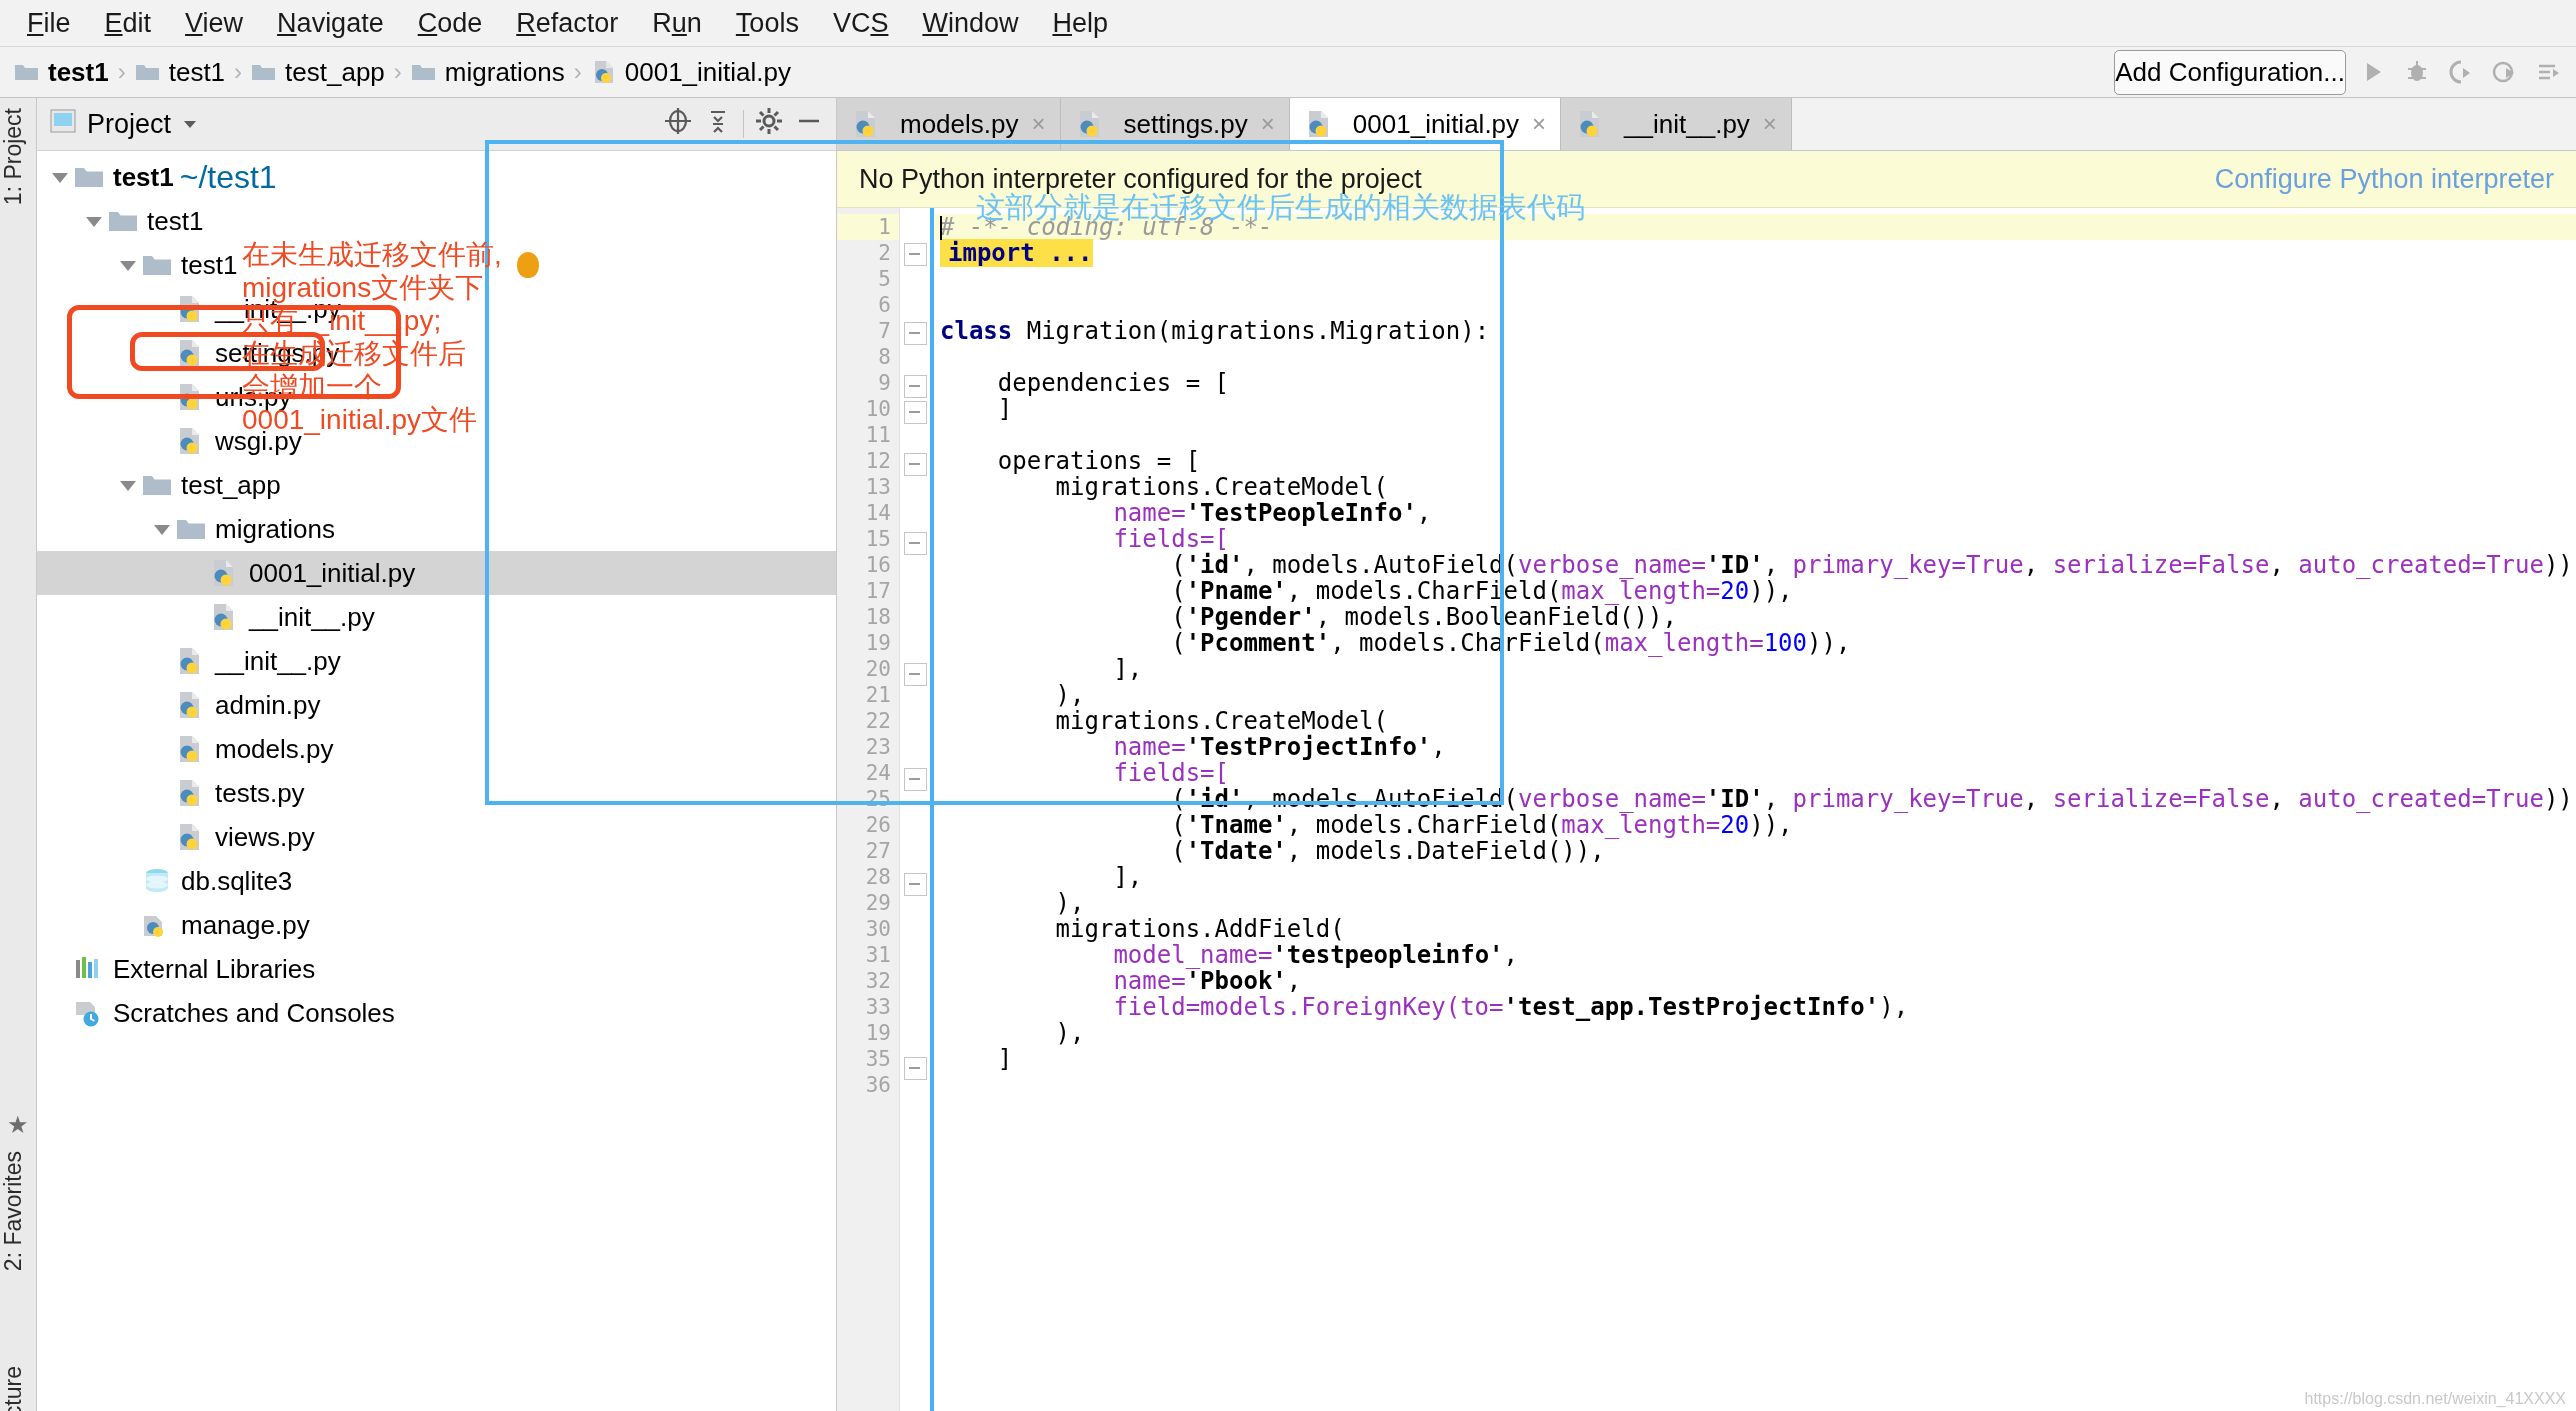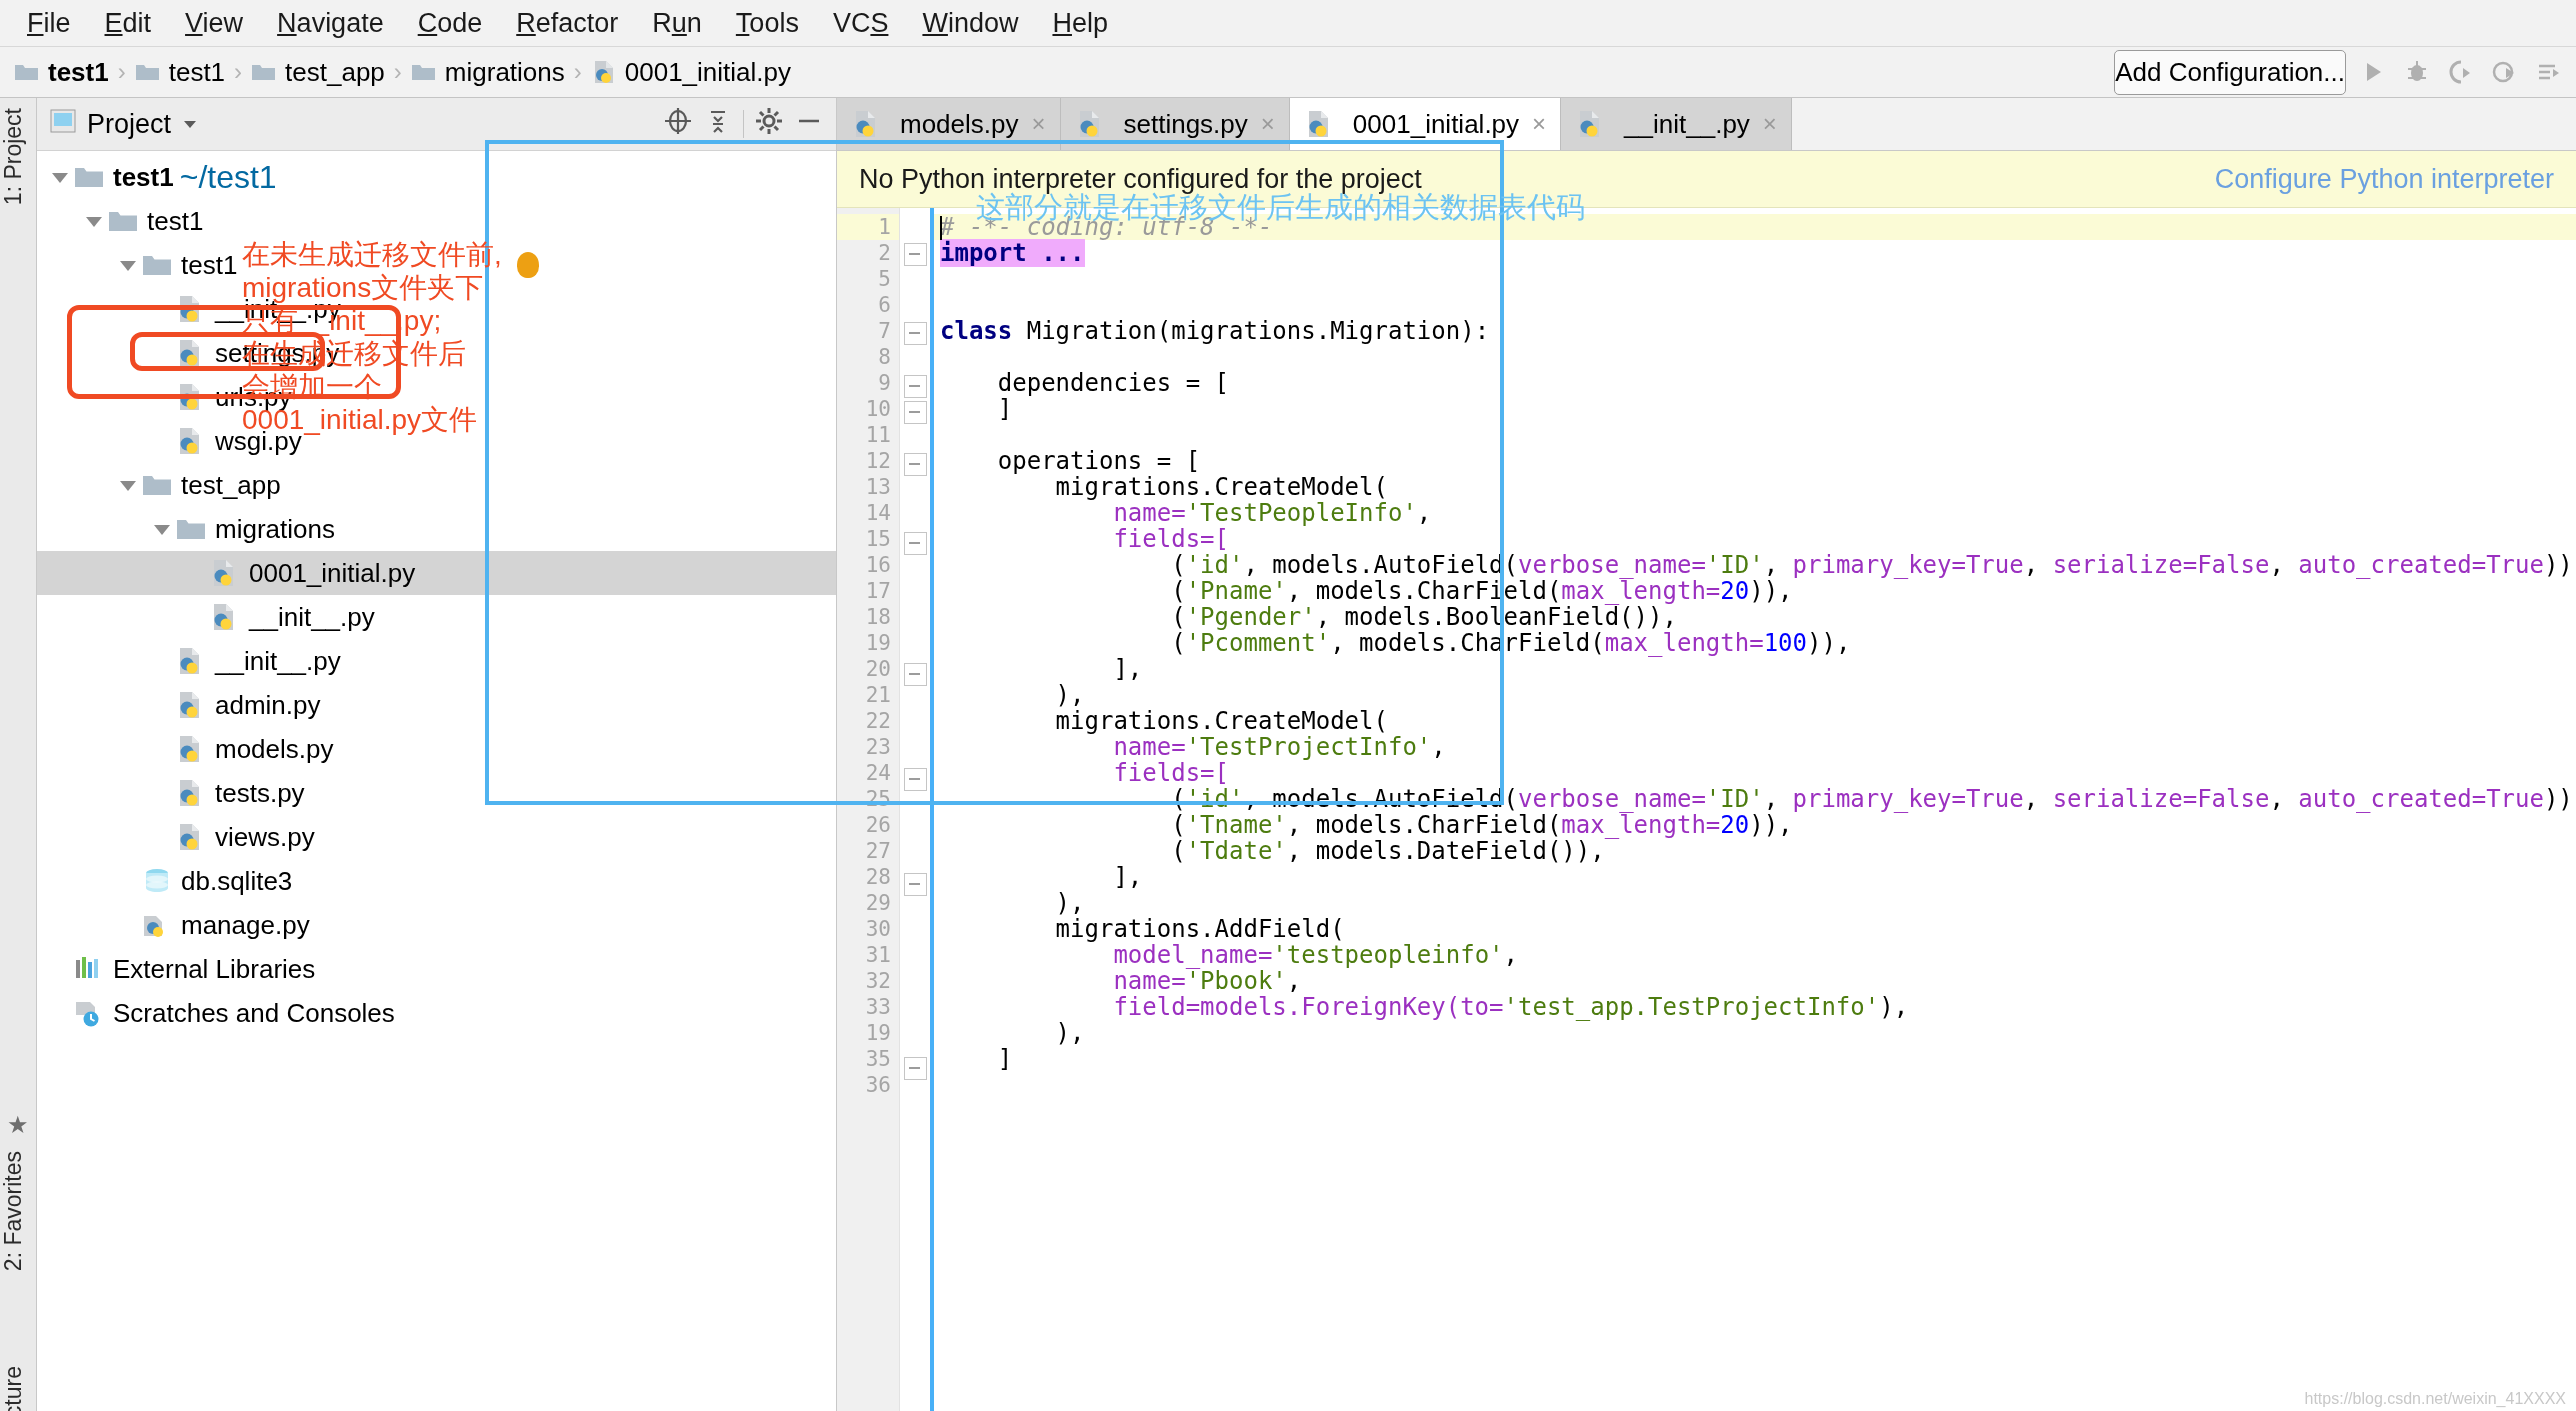--- a/index.html
+++ b/index.html
@@ -81,26 +81,26 @@
   .codepane{flex:1 1 auto;position:relative;padding-top:6px;overflow:hidden;}
   .codeline{height:26px;line-height:26px;font-family:"DejaVu Sans Mono",monospace;
             font-size:24px;white-space:pre;color:#000;padding-left:10px;}
   .codeline.hl{background:#fbfbd6;}
   .leftbar{position:absolute;left:0;top:0;bottom:0;width:4px;background:#48b0f7;}
   .caret{position:absolute;width:2px;background:#000;}
 
   
   .c-com{color:#9a9a9a;font-style:italic;}
   .c-kw{color:#000080;font-weight:bold;}
-  .c-str{color:#4d7c0f;font-weight:normal;}
+  .c-str{color:#000000;font-weight:bold;}
   .c-num{color:#0000ff;}
   .c-kwarg{color:#9b30c0;}
   .c-const{color:#9b30c0;}
   .c-plain{color:#000;}
-  .importhl{background:#f0abfc;}
+  .importhl{background:#fde047;padding-left:8px;}
 
   
   .ann-red{position:absolute;color:#f04a23;font-size:28px;line-height:33px;white-space:pre;z-index:40;}
   .ann-blue{position:absolute;color:#6cc3f2;font-size:29px;white-space:nowrap;z-index:40;}
   .box-red{position:absolute;border:5px solid #f04a23;border-radius:12px;z-index:39;pointer-events:none;}
   .box-blue{position:absolute;border:4px solid #4fb3f0;z-index:38;pointer-events:none;}
   .bulb{position:absolute;width:22px;height:26px;border-radius:50% 50% 45% 45%;background:#eda013;z-index:41;}
   .watermark{position:absolute;right:10px;bottom:4px;font-size:16px;color:#c8c8c8;z-index:50;}
 </style>
 </head>

